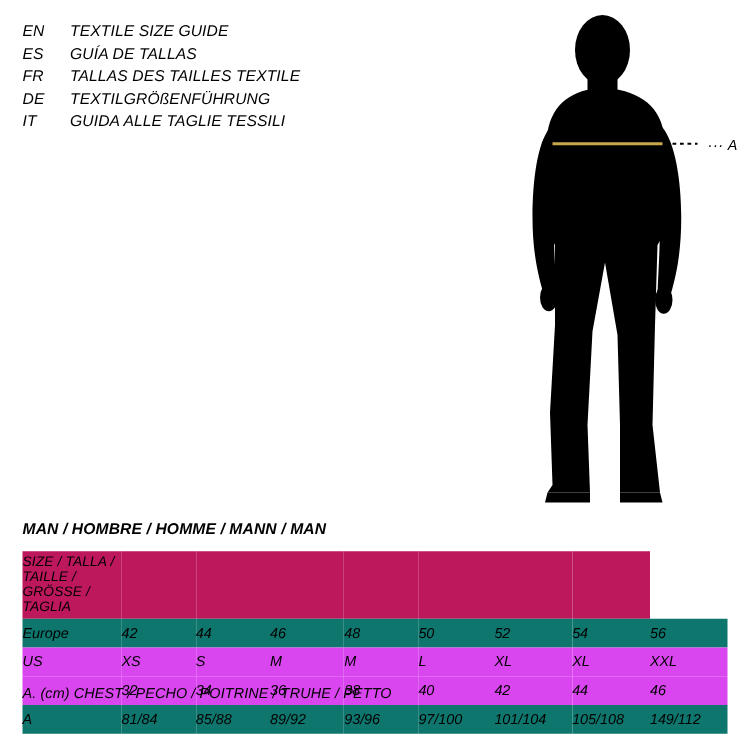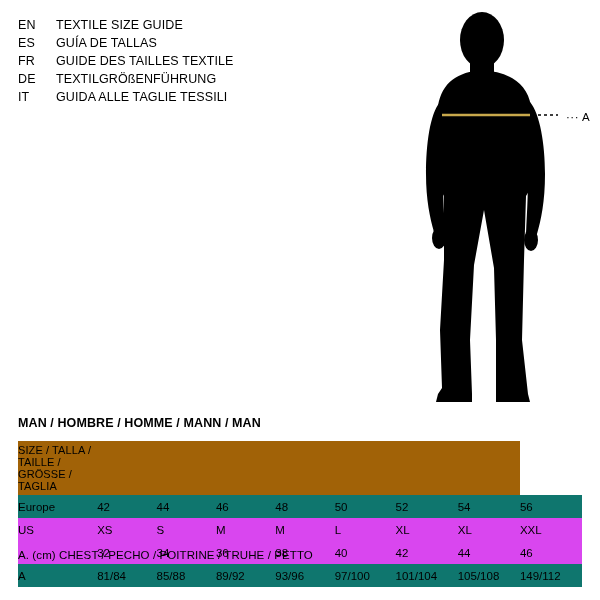--- a/index.html
+++ b/index.html
@@ -12,20 +12,21 @@
     height: 600px;
     font-family: "Liberation Sans", sans-serif;
     color: #000000;
     position: relative;
     overflow: hidden;
   }
   .page {
     position: relative;
     width: 600px;
     height: 528px;
+    font-style: italic;
   }
 
   
   .lang-block {
     position: absolute;
     left: 18px;
     top: 16px;
     width: 350px;
   }
   .lang-row {
@@ -91,21 +92,21 @@
     width: 564px;
     border-collapse: collapse;
     font-size: 11.5px;
   }
   table.size-table td {
     padding: 3px 0 3px 0;
     height: 17px;
     vertical-align: middle;
   }
   table.size-table tr.head td {
-    background: #a16207;
+    background: #be185d;
     font-size: 11px;
     letter-spacing: 0.1px;
   }
   table.size-table tr.shade td {
     background: #d946ef;
     margin-top: 40px;
   }
   table.size-table tr.plain td {
     background: #0f766e;
   }
@@ -136,21 +137,21 @@
     <div class="lang-row">
       <div class="lang-code">EN</div>
       <div class="lang-text">TEXTILE SIZE GUIDE</div>
     </div>
     <div class="lang-row">
       <div class="lang-code">ES</div>
       <div class="lang-text">GUÍA DE TALLAS</div>
     </div>
     <div class="lang-row">
       <div class="lang-code">FR</div>
-      <div class="lang-text">GUIDE DES TAILLES TEXTILE</div>
+      <div class="lang-text">TALLAS DES TAILLES TEXTILE</div>
     </div>
     <div class="lang-row">
       <div class="lang-code">DE</div>
       <div class="lang-text">TEXTILGRÖßENFÜHRUNG</div>
     </div>
     <div class="lang-row">
       <div class="lang-code">IT</div>
       <div class="lang-text">GUIDA ALLE TAGLIE TESSILI</div>
     </div>
   </div>

